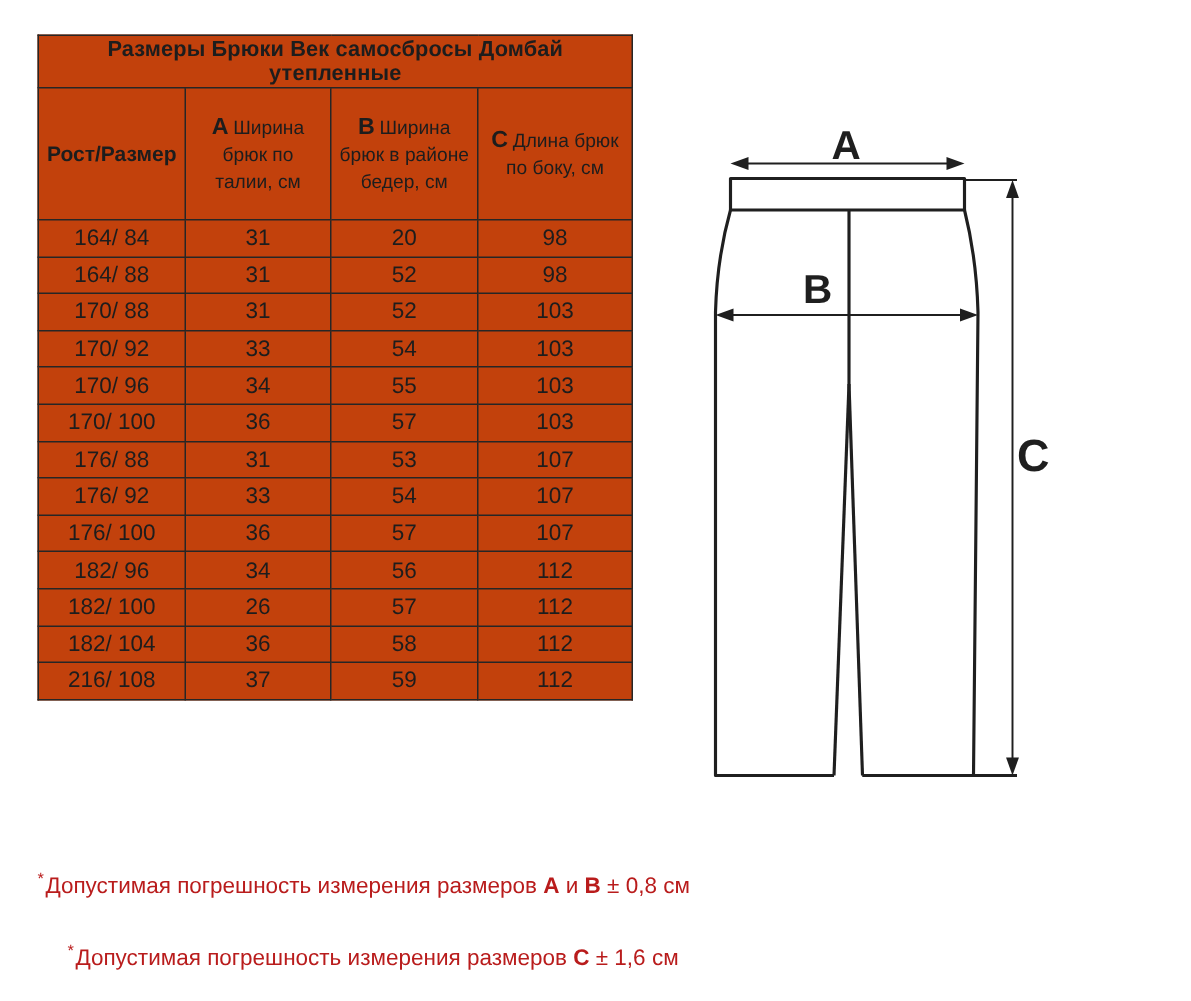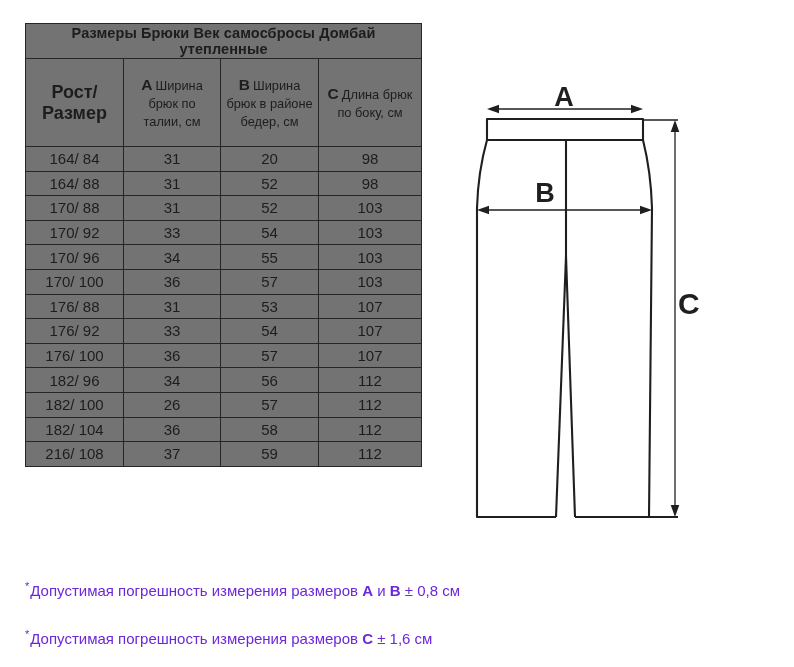--- a/index.html
+++ b/index.html
@@ -12,42 +12,42 @@
     overflow: hidden;
   }
 
   
   .size-table {
     position: absolute;
     left: 25px; top: 23px;
     width: 396px;
     border-collapse: collapse;
     table-layout: fixed;
-    background: #737373;
+    background: #c2410c;
   }
   .size-table th, .size-table td {
     border: 1.6px solid #262626;
     text-align: center;
     vertical-align: middle;
     color: #1d1d1d;
   }
   .size-table .title-row th {
     height: 22px;
     font-size: 14.5px;
     font-weight: bold;
     letter-spacing: 0.1px;
     padding: 1px 2px;
   }
   .size-table .header-row th {
     height: 88px;
     padding: 2px 4px;
     font-weight: normal;
   }
   .first-col-header {
-    font-size: 18px;
+    font-size: 14px;
     font-weight: bold;
   }
   .header-letter {
     font-size: 15.5px;
     font-weight: bold;
     margin-right: 3px;
   }
   .header-desc {
     font-size: 12.8px;
     line-height: 1.25;
@@ -56,31 +56,31 @@
     height: 24.6px;
     font-size: 15px;
     padding: 0 2px;
   }
 
   
   .footnote {
     position: absolute;
     left: 25px;
     font-size: 15px;
-    color: #6d28d9;
+    color: #b91c1c;
     white-space: nowrap;
   }
   .footnote .star {
     font-size: 11px;
     vertical-align: super;
     margin-right: 1px;
   }
   .footnote b { font-weight: bold; }
   #footnote-1 { top: 580px; }
-  #footnote-2 { top: 628px; }
+  #footnote-2 { top: 628px; margin-left: 20px; }
 
   
   .diagram-svg {
     position: absolute;
     left: 0; top: 0;
     width: 794px; height: 667px;
   }
   .trouser-line {
     fill: none;
     stroke: #1f1f1f;

